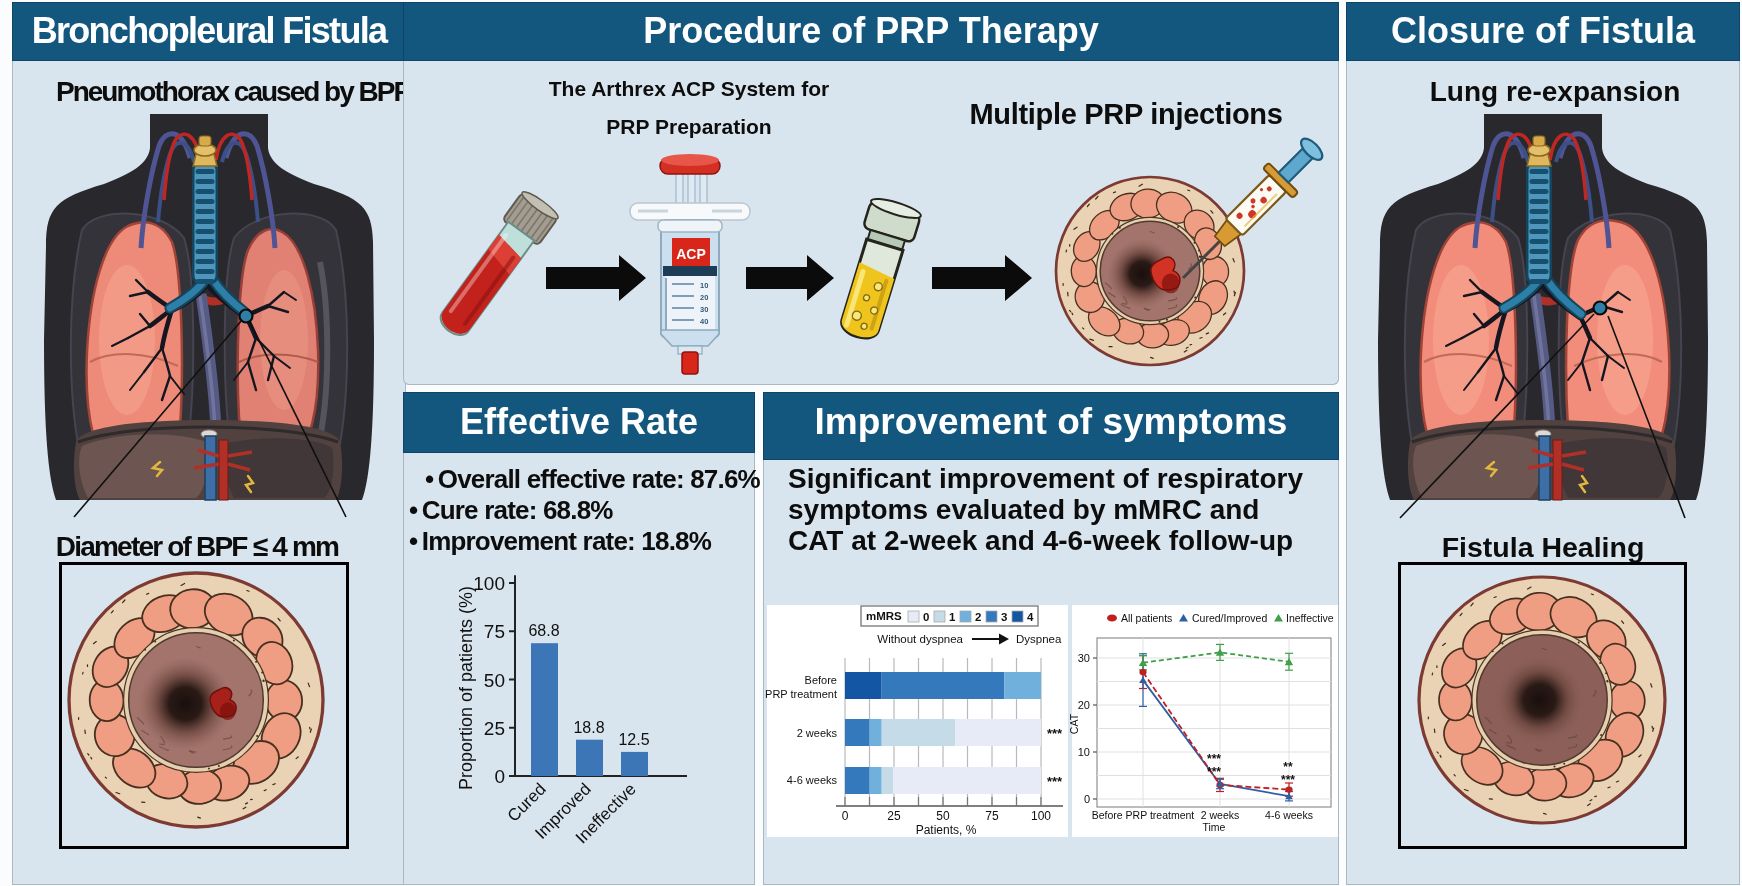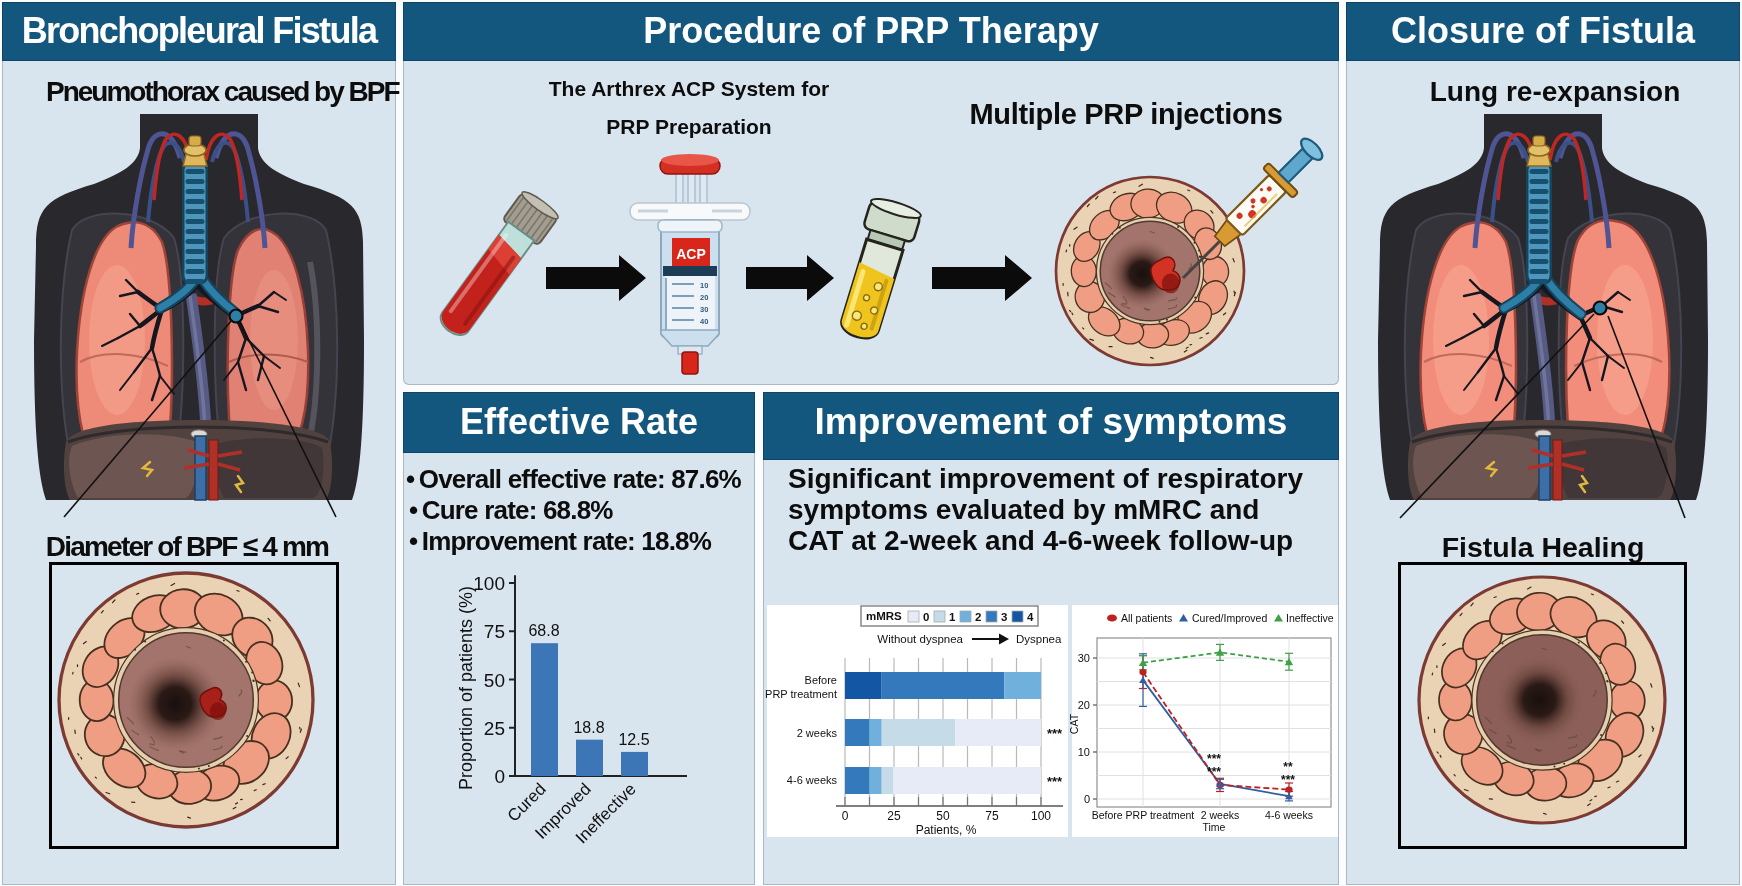--- a/index.html
+++ b/index.html
@@ -4,21 +4,21 @@
   html,body { width:1742px; height:886px; background:#fff; font-family:"Liberation Sans",sans-serif; }
   #canvas { position:relative; width:1742px; height:886px; background:#fbfcfd; outline:1px solid #9aa5ad; overflow:hidden; }
   .panel { position:absolute; background:#d9e5ee; box-shadow:0 0 0 1px #aab8c2 inset; }
   .hdr { position:absolute; left:0; right:0; top:0; background:#13577f; color:#fff; font-weight:bold;
          text-align:center; box-shadow:0 0 0 1px #0e4466 inset; }
   .t { position:absolute; color:#0d0d0d; font-weight:bold; white-space:nowrap; }
   svg { position:absolute; left:0; top:0; }
 </style></head>
 <body>
 <div id="canvas">
-    <div class="panel" style="left:2px;top:2px;width:394px;height:883px;">
+    <div class="panel" style="left:12px;top:2px;width:394px;height:883px;">
       <div class="hdr" style="height:59px;font-size:36px;line-height:57px;letter-spacing:-1.7px;">Bronchopleural Fistula</div>
       <div class="t" style="left:0;width:100%;text-align:center;top:74px;font-size:28px;letter-spacing:-2px;padding-left:44px;">Pneumothorax caused by BPF</div>
       <svg style="top:98px;" width="394" height="420" viewBox="0 0 394 420">
         <path d="M138,14 L256,14 L256,48 C258,64 274,73 302,84 C350,98 360,108 361,142
       L362,240 C362,330 358,378 350,400 L44,400 C36,378 32,330 32,240 L34,146
       C34,108 44,98 92,84 C120,73 136,64 138,48 Z" fill="#29282c"></path>
         <path d="M70,130 C56,190 55,290 68,355 C80,392 164,394 174,356 C184,295 184,175 172,138 C150,108 84,106 70,130 Z" fill="#34333a" stroke="#454450" stroke-width="2"></path>
         <path d="M222,138 C210,175 210,295 220,356 C230,394 314,392 326,355 C339,290 338,190 324,130 C310,106 244,108 222,138 Z" fill="#34333a" stroke="#454450" stroke-width="2"></path>
         <path d="M116,126 C92,138 78,192 75,252 C72,318 84,366 106,371 C134,375 164,358 168,328 C172,268 170,170 160,142 C148,119 130,120 116,126 Z" fill="#ed8a78" stroke="#a04438" stroke-width="2.5"></path>
         <ellipse cx="115" cy="240" rx="28" ry="75" fill="#f8a893" opacity="0.55"></ellipse>
@@ -335,21 +335,21 @@
           <circle cx="118" cy="-7" r="1.6" fill="#d03526"></circle>
           <path d="M80,7 L126,7" stroke="#e8b84a" stroke-width="2" opacity="0.7"></path>
           <rect x="134" y="-21" width="8" height="42" rx="3" fill="#d89a33" stroke="#6e4c12" stroke-width="2"></rect>
           <rect x="142" y="-7" width="36" height="14" fill="#5fa8cd" stroke="#1e5a7c" stroke-width="2.2"></rect>
           <ellipse cx="182" cy="0" rx="6.5" ry="13.5" fill="#7fc0de" stroke="#1e5a7c" stroke-width="2.2"></ellipse>
         </g>
       </svg>
     </div>
     <div class="panel" style="left:403px;top:392px;width:352px;height:493px;">
       <div class="hdr" style="height:61px;font-size:36px;line-height:60px;">Effective Rate</div>
-      <div class="t" style="left:3px;top:72px;font-size:26px;letter-spacing:-0.8px;">• Overall effective rate: 87.6%</div>
+      <div class="t" style="left:22px;top:72px;font-size:26px;letter-spacing:-0.8px;">• Overall effective rate: 87.6%</div>
       <div class="t" style="left:6px;top:103px;font-size:26px;letter-spacing:-0.8px;">• Cure rate: 68.8%</div>
       <div class="t" style="left:6px;top:134px;font-size:26px;letter-spacing:-0.8px;">• Improvement rate: 18.8%</div>
       <svg style="top:0;" width="352" height="492" viewBox="403 392 352 492">
         <line x1="515" y1="575.28" x2="515" y2="776" stroke="#222" stroke-width="2"></line>
         <line x1="515" y1="776" x2="687" y2="776" stroke="#222" stroke-width="2"></line>
         <line x1="509" y1="776.0" x2="515" y2="776.0" stroke="#222" stroke-width="2"></line>
         <text x="505" y="783.0" font-size="19" fill="#111" text-anchor="end">0</text>
         <line x1="509" y1="727.75" x2="515" y2="727.75" stroke="#222" stroke-width="2"></line>
         <text x="505" y="734.75" font-size="19" fill="#111" text-anchor="end">25</text>
         <line x1="509" y1="679.5" x2="515" y2="679.5" stroke="#222" stroke-width="2"></line>

